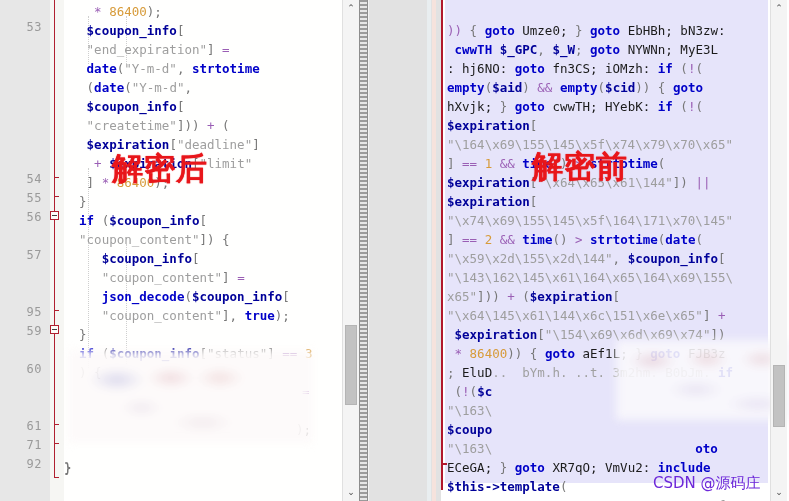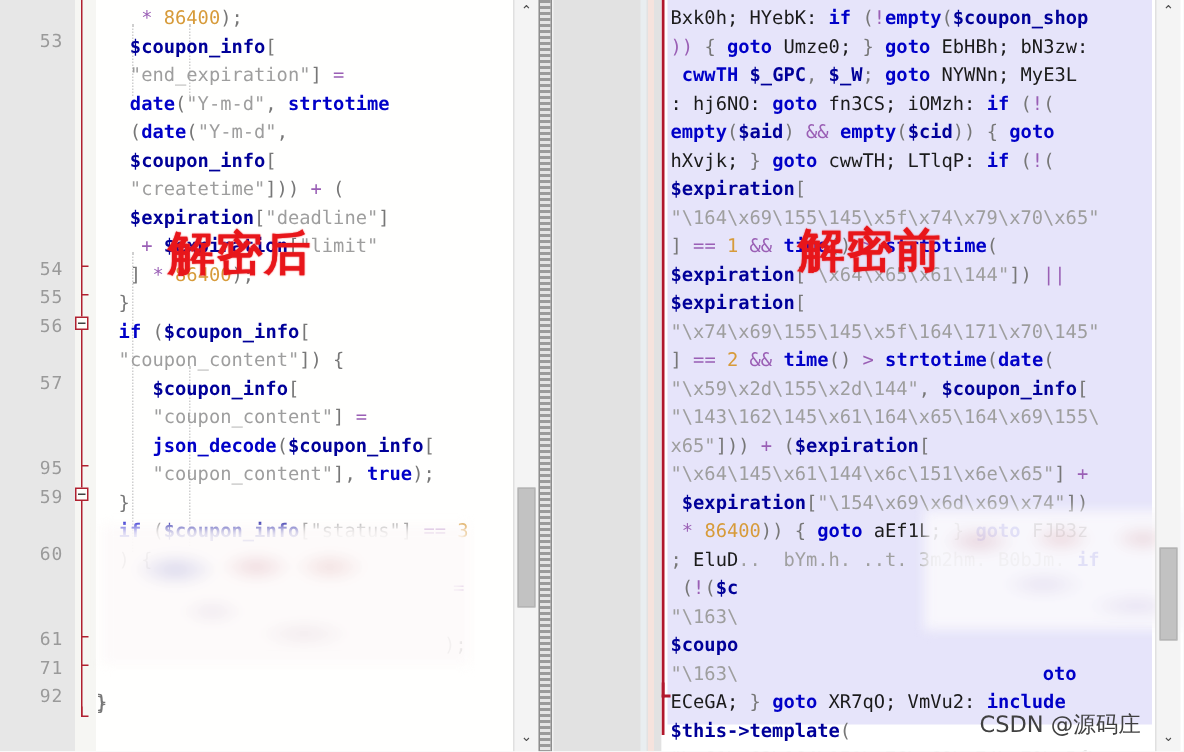--- a/index.html
+++ b/index.html
@@ -266,21 +266,21 @@
     text-shadow: 0 0 1px #e8161a;
     white-space: nowrap;
   }
   .annot-left  { left: 112px; top: 148px; }
   .annot-right { left: 532px; top: 146px; }
 
   
   .watermark {
     position: absolute;
     left: 653px; top: 474px;
-    color: #404040;
+    color: #6d28d9;
     font-family: "DejaVu Sans", sans-serif;
     font-size: 15px;
     white-space: nowrap;
   }
 </style>
 </head>
 <body>
 
 <div class="screen">
 
@@ -362,26 +362,25 @@
     <div class="edge-a"></div>
     <div class="edge-b"></div>
   </div>
 
   <div class="right-pane">
     <div class="right-sel"></div>
     <div class="right-red-border"></div>
     <div class="right-fold-end"></div>
 
     <div class="code-area-right">
-      <div class="code-line-r" style="top:2px"><span class="lbl">Bxk0h; HYebK:</span> <span class="kw">if</span> <span class="punc">(</span><span class="op">!</span><span class="kw">empty</span><span class="punc">(</span><span class="fn">$coupon_shop</span></div>
       <div class="code-line-r" style="top:21px"><span class="op">))</span> <span class="punc">{</span> <span class="kw">goto</span> <span class="lbl">Umze0;</span> <span class="punc">}</span> <span class="kw">goto</span> <span class="lbl">EbHBh; bN3zw:</span></div>
       <div class="code-line-r" style="top:40px"> <span class="kw">cwwTH</span> <span class="fn">$_GPC</span><span class="punc">,</span> <span class="fn">$_W</span><span class="punc">;</span> <span class="kw">goto</span> <span class="lbl">NYWNn; MyE3L</span></div>
       <div class="code-line-r" style="top:59px"><span class="lbl">: hj6NO:</span> <span class="kw">goto</span> <span class="lbl">fn3CS; iOMzh:</span> <span class="kw">if</span> <span class="punc">(</span><span class="op">!</span><span class="punc">(</span></div>
       <div class="code-line-r" style="top:78px"><span class="kw">empty</span><span class="punc">(</span><span class="fn">$aid</span><span class="punc">)</span> <span class="op">&amp;&amp;</span> <span class="kw">empty</span><span class="punc">(</span><span class="fn">$cid</span><span class="punc">))</span> <span class="punc">{</span> <span class="kw">goto</span></div>
-      <div class="code-line-r" style="top:97px"><span class="lbl">hXvjk;</span> <span class="punc">}</span> <span class="kw">goto</span> <span class="lbl">cwwTH; LTlqP:</span> <span class="kw">if</span> <span class="punc">(</span><span class="op">!</span><span class="punc">(</span></div>
+      <div class="code-line-r" style="top:97px"><span class="lbl">hXvjk;</span> <span class="punc">}</span> <span class="kw">goto</span> <span class="lbl">cwwTH; HYebK:</span> <span class="kw">if</span> <span class="punc">(</span><span class="op">!</span><span class="punc">(</span></div>
       <div class="code-line-r" style="top:116px"><span class="fn">$expiration</span><span class="punc">[</span></div>
       <div class="code-line-r" style="top:135px"><span class="str">"\164\x69\155\145\x5f\x74\x79\x70\x65"</span></div>
       <div class="code-line-r" style="top:154px"><span class="punc">]</span> <span class="op">==</span> <span class="num">1</span> <span class="op">&amp;&amp;</span> <span class="kw">time</span><span class="punc">()</span> <span class="op">&gt;</span> <span class="kw">strtotime</span><span class="punc">(</span></div>
       <div class="code-line-r" style="top:173px"><span class="fn">$expiration</span><span class="punc">[</span><span class="str">"\x64\x65\x61\144"</span><span class="punc">])</span> <span class="op">||</span></div>
       <div class="code-line-r" style="top:192px"><span class="fn">$expiration</span><span class="punc">[</span></div>
       <div class="code-line-r" style="top:211px"><span class="str">"\x74\x69\155\145\x5f\164\171\x70\145"</span></div>
       <div class="code-line-r" style="top:230px"><span class="punc">]</span> <span class="op">==</span> <span class="num">2</span> <span class="op">&amp;&amp;</span> <span class="kw">time</span><span class="punc">()</span> <span class="op">&gt;</span> <span class="kw">strtotime</span><span class="punc">(</span><span class="kw">date</span><span class="punc">(</span></div>
       <div class="code-line-r" style="top:249px"><span class="str">"\x59\x2d\155\x2d\144"</span><span class="punc">,</span> <span class="fn">$coupon_info</span><span class="punc">[</span></div>
       <div class="code-line-r" style="top:268px"><span class="str">"\143\162\145\x61\164\x65\164\x69\155\</span></div>
       <div class="code-line-r" style="top:287px"><span class="str">x65"</span><span class="punc">]))</span> <span class="op">+</span> <span class="punc">(</span><span class="fn">$expiration</span><span class="punc">[</span></div>

